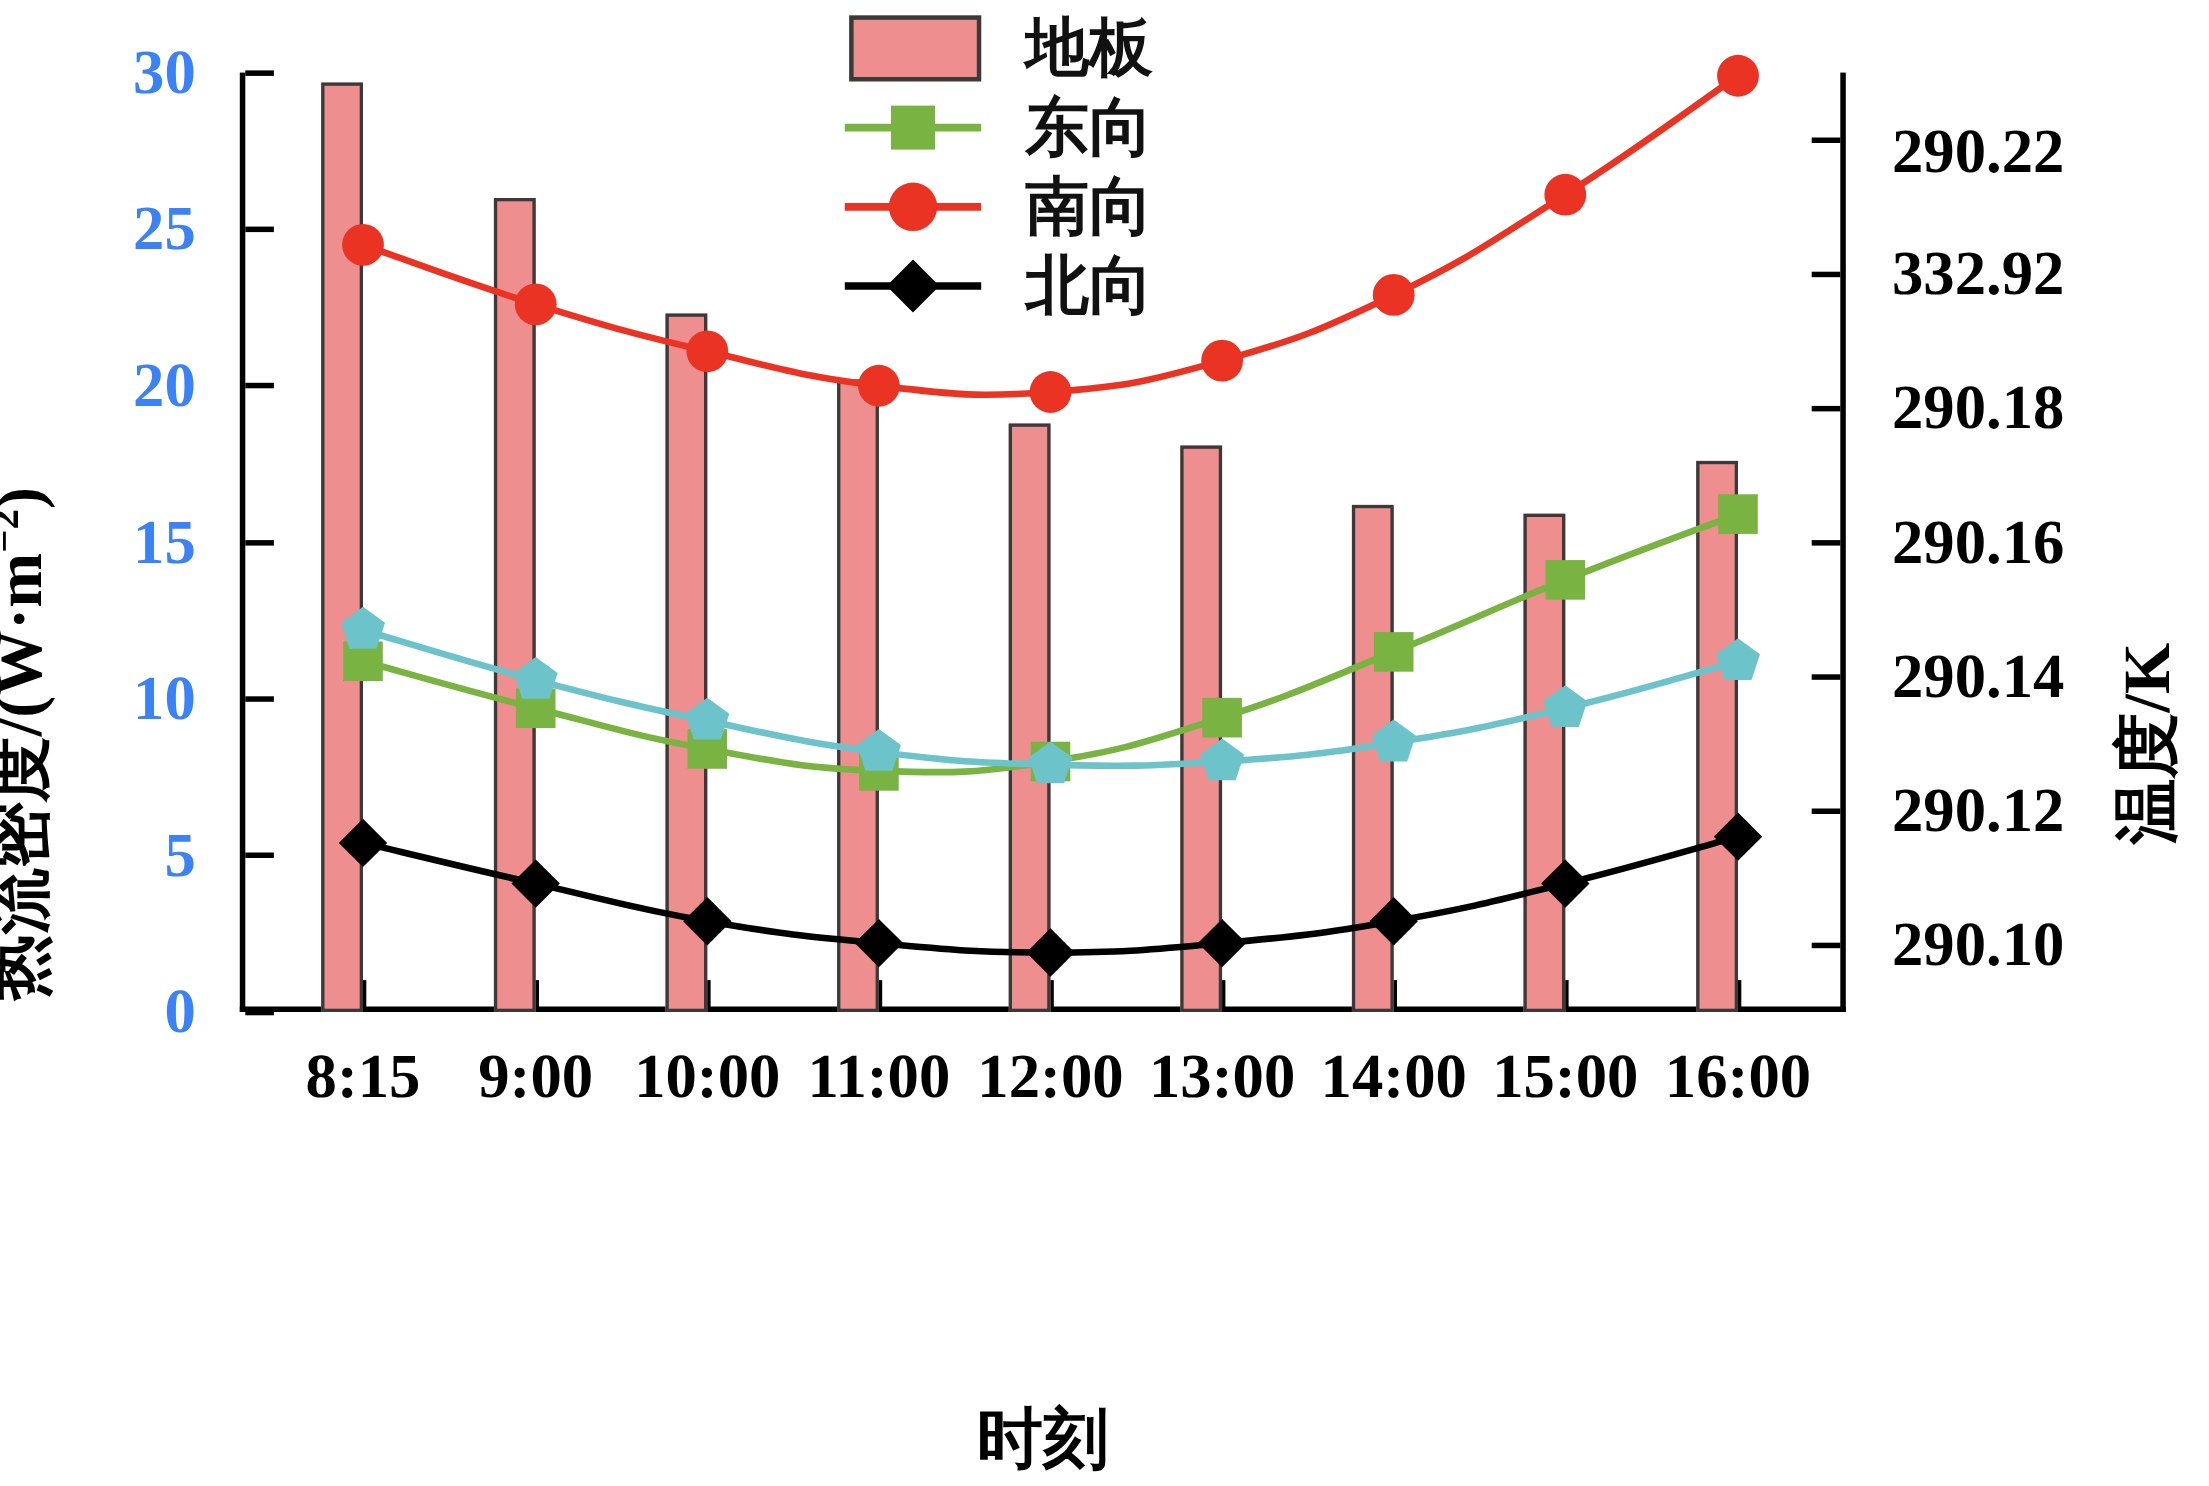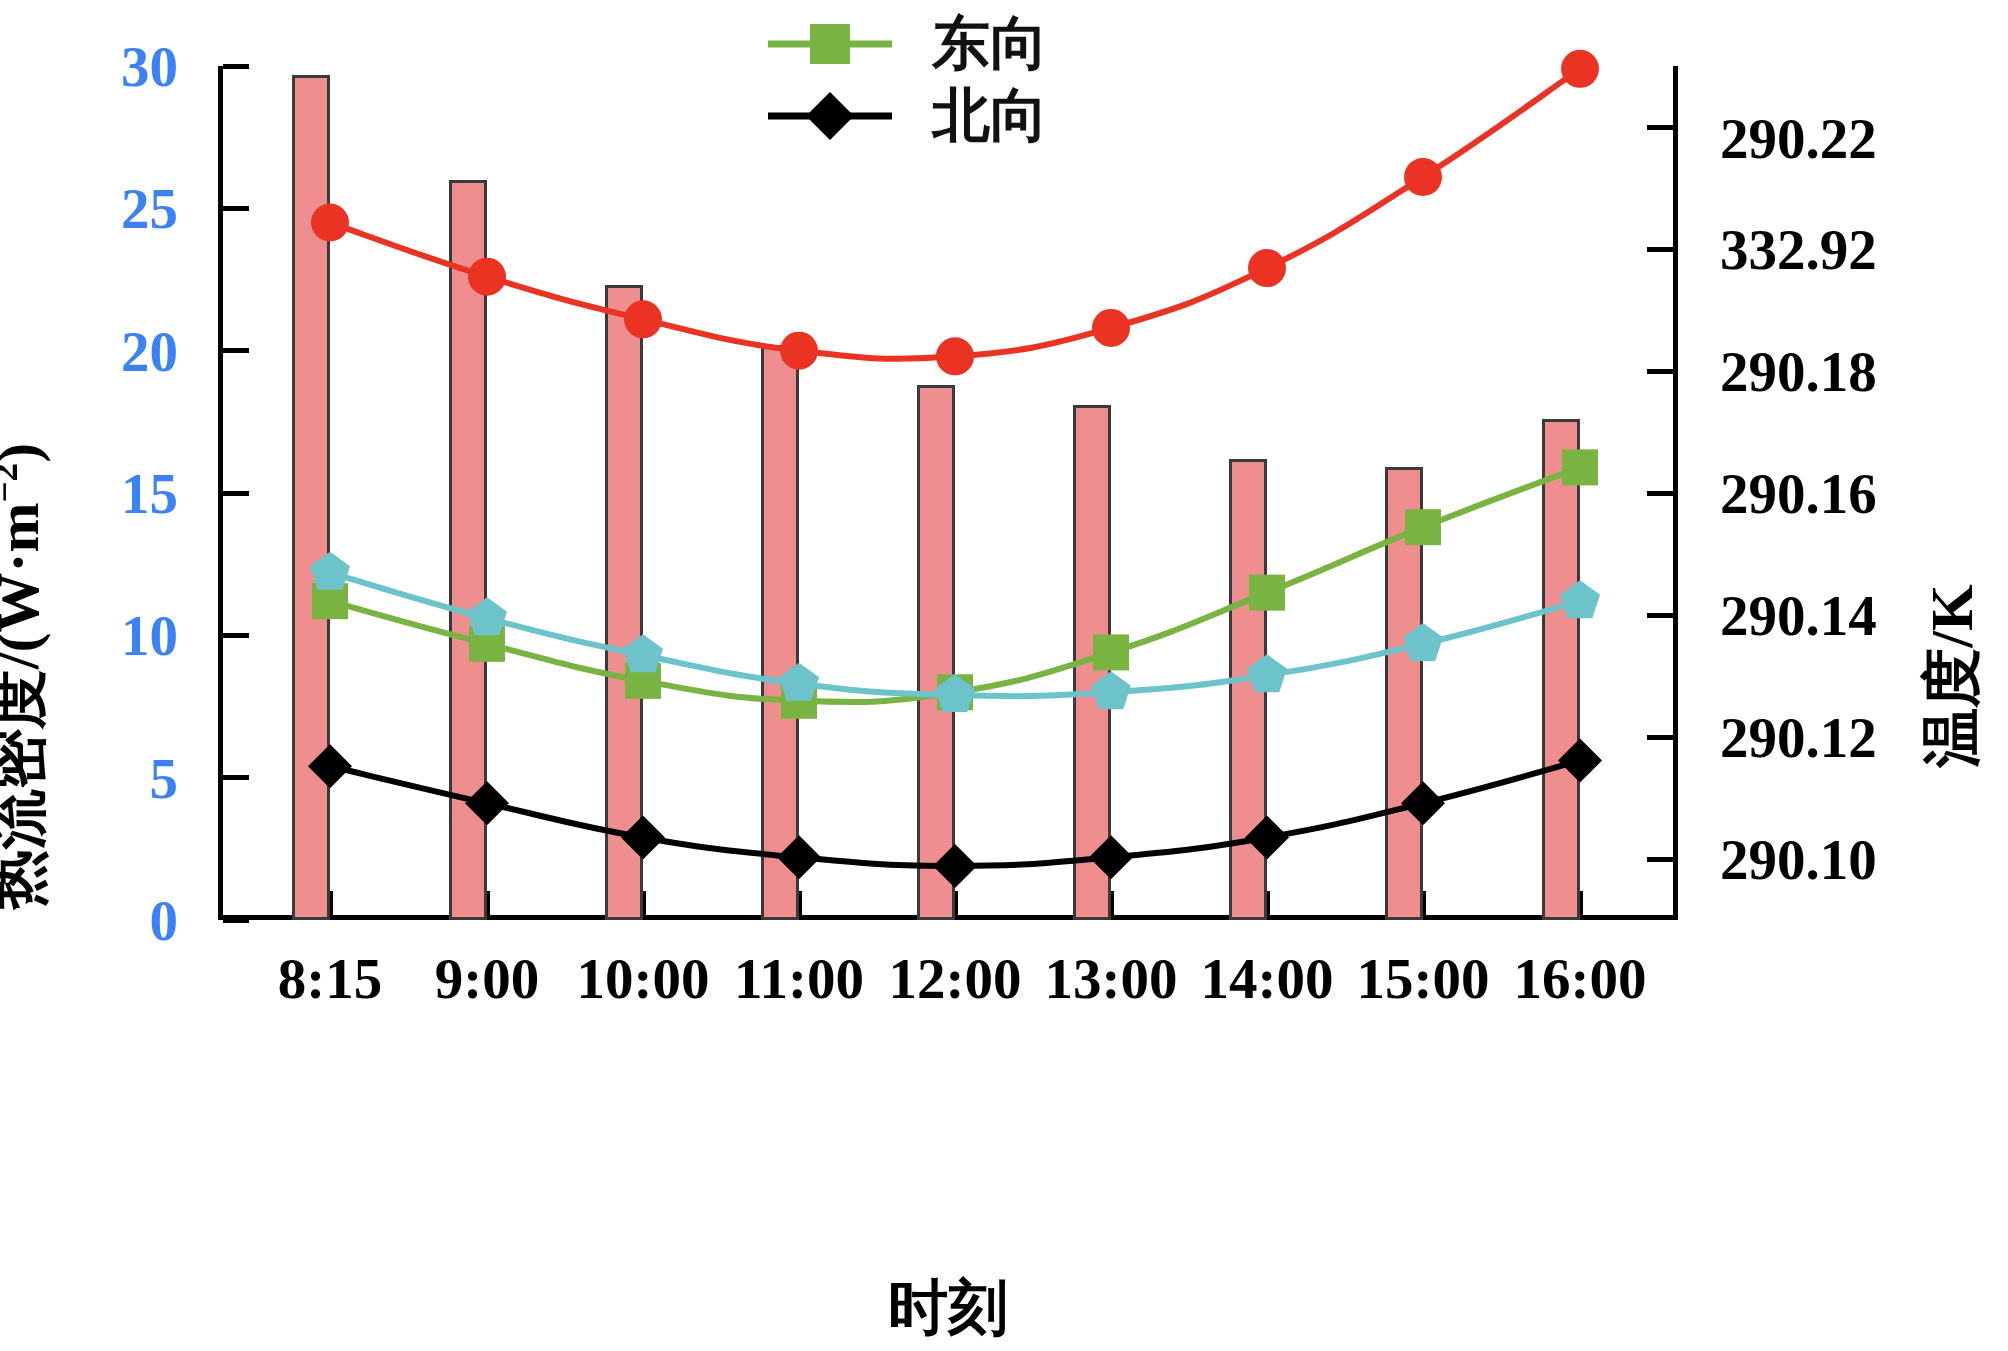--- a/index.html
+++ b/index.html
@@ -55,26 +55,41 @@
     <span>热流密度/(W·m</span><sup>−2</sup><span>)</span>
   </div>
 
   <div class="axis-title-right">温度/K</div>
 
   <div class="axis-title-x">时刻</div>
 
   <div class="legend">
     <div class="lg-row">
       <div class="lg-key">
+        <div class="lg-swatch"></div>
+      </div>
+      <div class="lg-text">地板</div>
+    </div>
+    <div class="lg-row">
+      <div class="lg-key">
         <svg width="140" height="60" viewBox="0 0 140 60">
           <line x1="8" y1="30" x2="132" y2="30" stroke="#79b342" stroke-width="7"></line>
           <rect x="50" y="10" width="40" height="40" fill="#79b342"></rect>
         </svg>
       </div>
       <div class="lg-text">东向</div>
+    </div>
+    <div class="lg-row">
+      <div class="lg-key">
+        <svg width="140" height="60" viewBox="0 0 140 60">
+          <line x1="8" y1="30" x2="132" y2="30" stroke="#ea3323" stroke-width="7"></line>
+          <circle cx="70" cy="30" r="22" fill="#ea3323"></circle>
+        </svg>
+      </div>
+      <div class="lg-text">南向</div>
     </div>
     <div class="lg-row">
       <div class="lg-key">
         <svg width="140" height="60" viewBox="0 0 140 60">
           <line x1="8" y1="30" x2="132" y2="30" stroke="#000000" stroke-width="7"></line>
           <polygon points="70,6 94,30 70,54 46,30" fill="#000000"></polygon>
         </svg>
       </div>
       <div class="lg-text">北向</div>
     </div>

